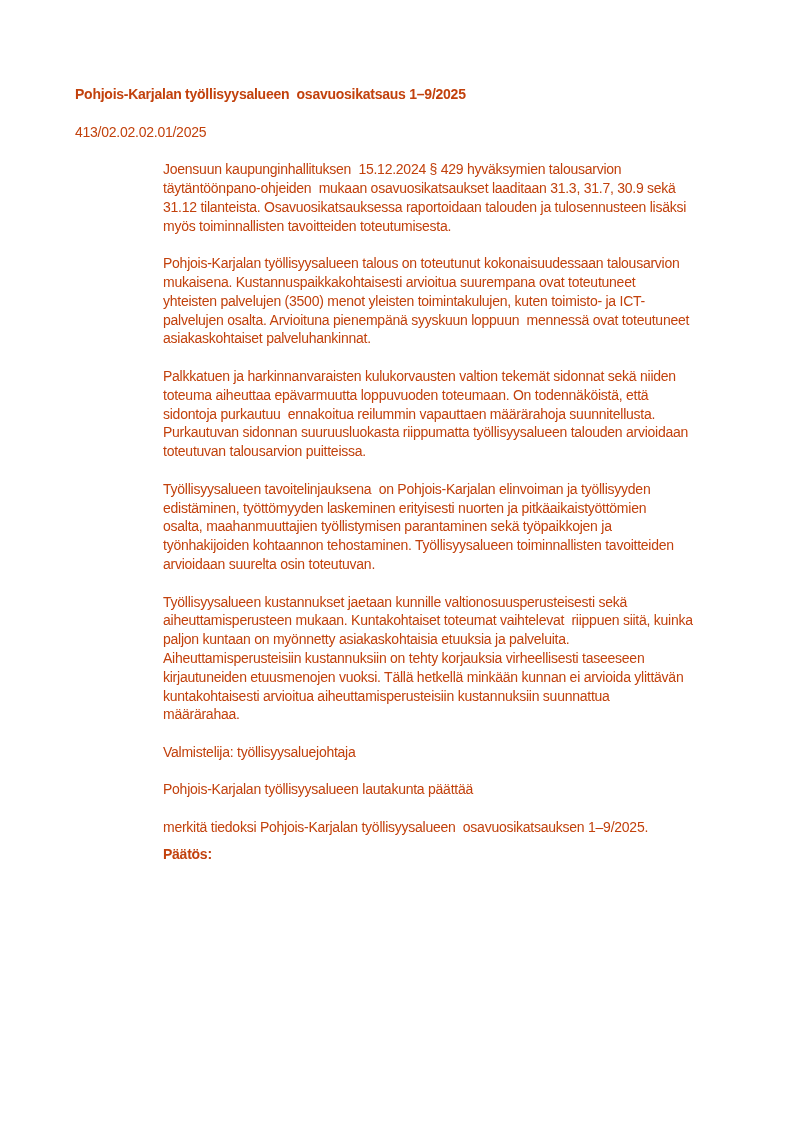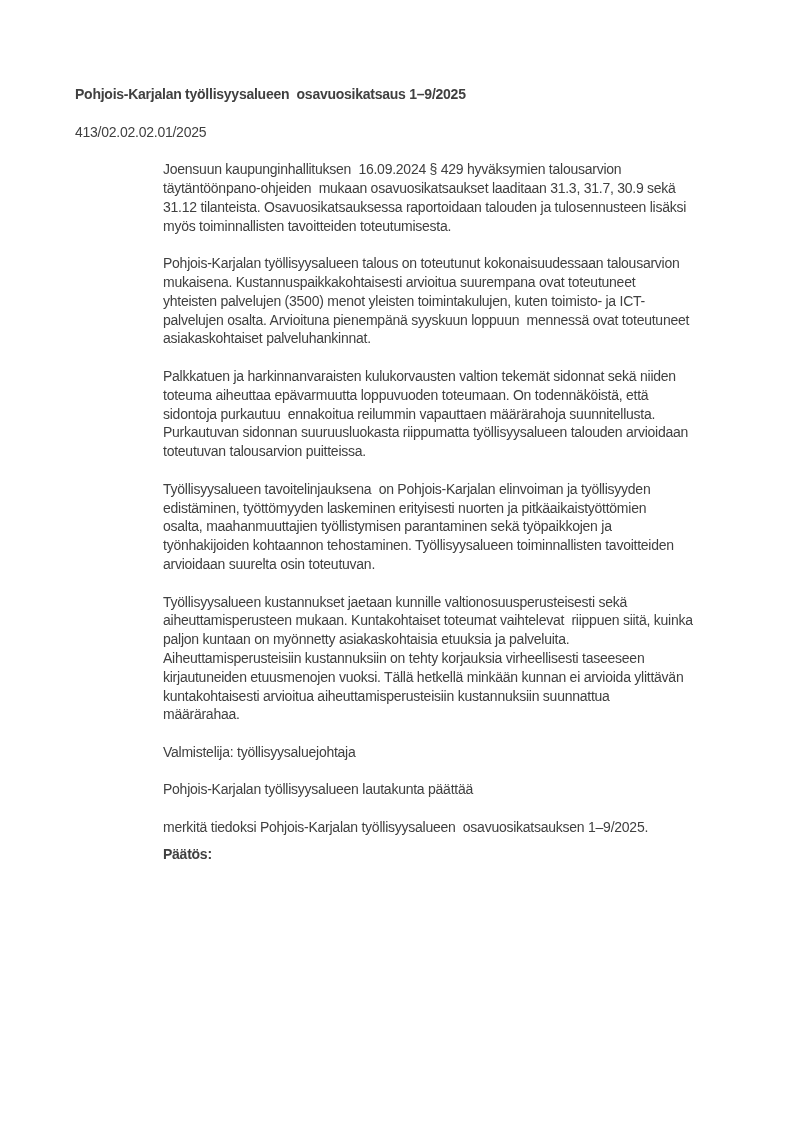--- a/index.html
+++ b/index.html
@@ -7,21 +7,21 @@
     padding: 0;
     background: #ffffff;
   }
   .page {
     position: relative;
     width: 794px;
     height: 1122px;
     background: #ffffff;
     overflow: hidden;
     font-family: "Liberation Sans", sans-serif;
-    color: #404040;
+    color: #c2410c;
   }
   .content {
     position: absolute;
     left: 75px;
     top: 85px;
     font-size: 14px;
     line-height: 18.8px;
     letter-spacing: -0.25px;
   }
   .pre { white-space: pre; }
@@ -43,21 +43,21 @@
 <div class="page">
   <div class="content">
 
     <div class="title pre">Pohjois-Karjalan työllisyysalueen  osavuosikatsaus 1–9/2025</div>
 
 
     <div class="pre">413/02.02.02.01/2025</div>
 
     <div class="body-block">
 
-      <div class="para pre">Joensuun kaupunginhallituksen  16.09.2024 § 429 hyväksymien talousarvion
+      <div class="para pre">Joensuun kaupunginhallituksen  15.12.2024 § 429 hyväksymien talousarvion
 täytäntöönpano-ohjeiden  mukaan osavuosikatsaukset laaditaan 31.3, 31.7, 30.9 sekä
 31.12 tilanteista. Osavuosikatsauksessa raportoidaan talouden ja tulosennusteen lisäksi
 myös toiminnallisten tavoitteiden toteutumisesta.</div>
 
       <div class="para pre">Pohjois-Karjalan työllisyysalueen talous on toteutunut kokonaisuudessaan talousarvion
 mukaisena. Kustannuspaikkakohtaisesti arvioitua suurempana ovat toteutuneet
 yhteisten palvelujen (3500) menot yleisten toimintakulujen, kuten toimisto- ja ICT-
 palvelujen osalta. Arvioituna pienempänä syyskuun loppuun  mennessä ovat toteutuneet
 asiakaskohtaiset palveluhankinnat.</div>
 

